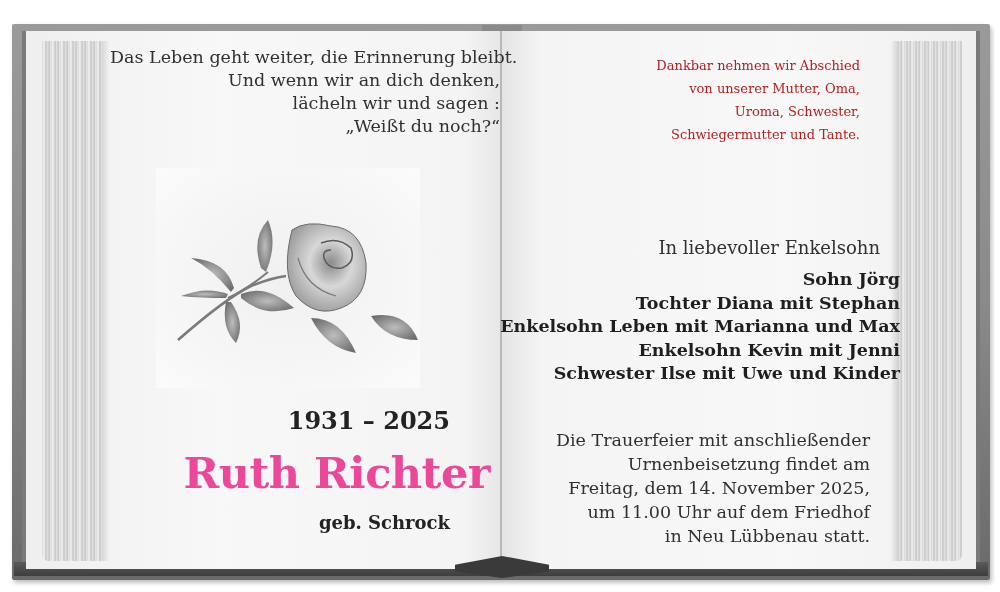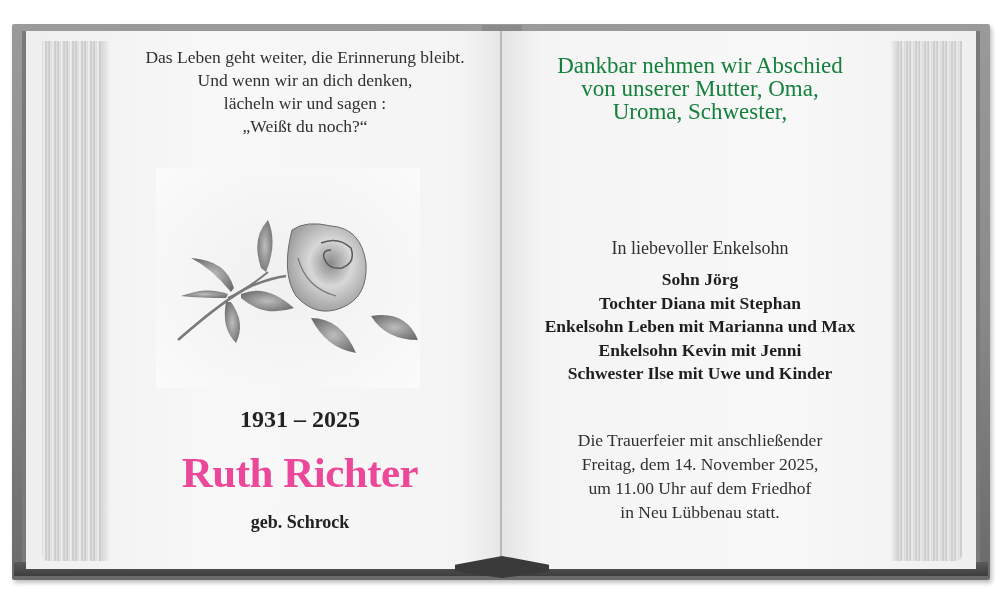--- a/index.html
+++ b/index.html
@@ -61,23 +61,23 @@
       background: repeating-linear-gradient(90deg, #f0f0f0 0px, #c4c4c4 2px, #ebebeb 4px, #bfbfbf 5px, #f3f3f3 7px, #d2d2d2 9px);
       border-bottom-right-radius: 6px;
     }
     .edges-shade {
       position: absolute; top: 41px; height: 520px; width: 8px;
     }
     .edges-shade.left { left: 102px; background: linear-gradient(90deg, #d8d8d8, #f4f4f4); }
     .edges-shade.right { left: 890px; background: linear-gradient(90deg, #f4f4f4, #d4d4d4); }
 
     
-    .block { position: absolute; text-align: center; font-family: Liberation Serif, serif; }
+    .block { position: absolute; text-align: right; }
     .poem { left: 110px; top: 46px; width: 390px; font-size: 17.5px; line-height: 23px; color: #303030; }
-    .intro { left: 540px; top: 54px; width: 320px; font-size: 23px; line-height: 23px; color: #15803d; }
+    .intro { left: 540px; top: 54px; width: 320px; font-size: 13px; line-height: 23px; color: #b91c1c; }
     .memory-head { left: 520px; top: 236px; width: 360px; font-size: 18px; line-height: 24px; color: #303030; }
     .family { left: 500px; top: 268px; width: 400px; font-size: 17.5px; line-height: 23.5px; font-weight: bold; color: #1e1e1e; }
     .funeral { left: 530px; top: 428px; width: 340px; font-size: 17.5px; line-height: 24px; color: #303030; }
     .dates { left: 150px; top: 406px; width: 300px; font-size: 24px; font-weight: bold; color: #222; }
     .name { left: 110px; top: 448px; width: 380px; font-size: 43px; font-weight: bold; color: #ec4899; letter-spacing: -0.5px; }
     .maiden { left: 150px; top: 512px; width: 300px; font-size: 18px; font-weight: bold; color: #222; }
 
     .line { display: block; white-space: nowrap; }
 
     
@@ -145,30 +145,32 @@
 </div>
 
 <div class="block dates">1931 – 2025</div>
 <div class="block name">Ruth Richter</div>
 <div class="block maiden">geb. Schrock</div>
 
 <div class="block intro">
   <span class="line">Dankbar nehmen wir Abschied</span>
   <span class="line">von unserer Mutter, Oma,</span>
   <span class="line">Uroma, Schwester,</span>
+  <span class="line">Schwiegermutter und Tante.</span>
 </div>
 
 <div class="block memory-head">In liebevoller Enkelsohn</div>
 
 <div class="block family">
   <span class="line">Sohn Jörg</span>
   <span class="line">Tochter Diana mit Stephan</span>
   <span class="line">Enkelsohn Leben mit Marianna und Max</span>
   <span class="line">Enkelsohn Kevin mit Jenni</span>
   <span class="line">Schwester Ilse mit Uwe und Kinder</span>
 </div>
 
 <div class="block funeral">
   <span class="line">Die Trauerfeier mit anschließender</span>
+  <span class="line">Urnenbeisetzung findet am</span>
   <span class="line">Freitag, dem 14. November 2025,</span>
   <span class="line">um 11.00 Uhr auf dem Friedhof</span>
   <span class="line">in Neu Lübbenau statt.</span>
 </div>
 
 </body></html>

